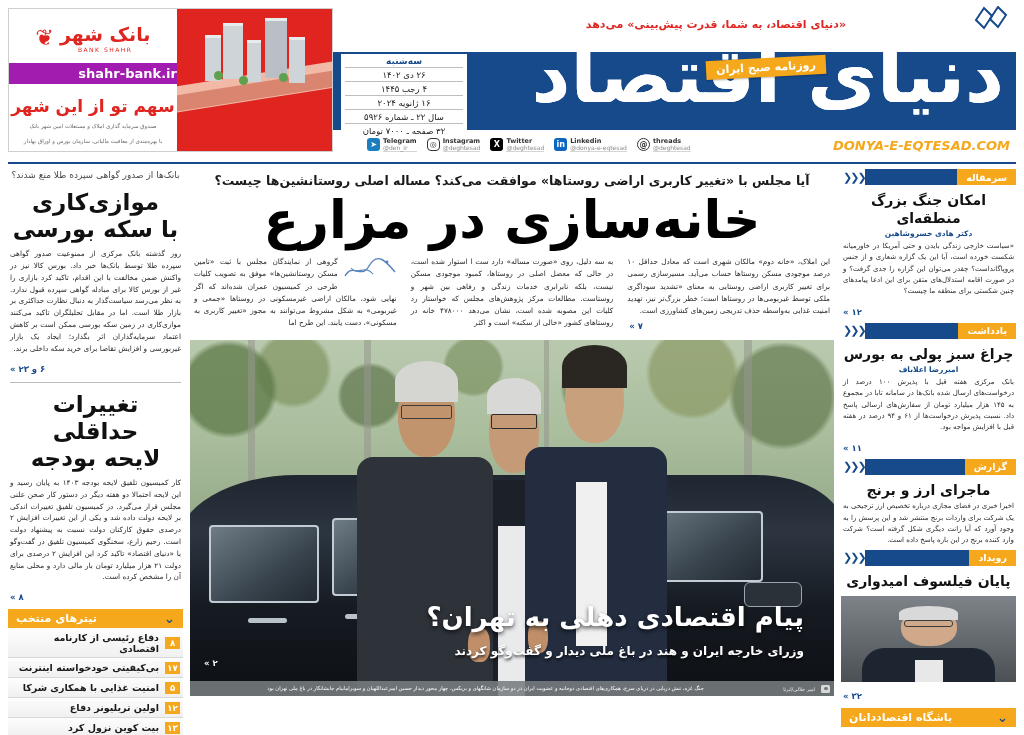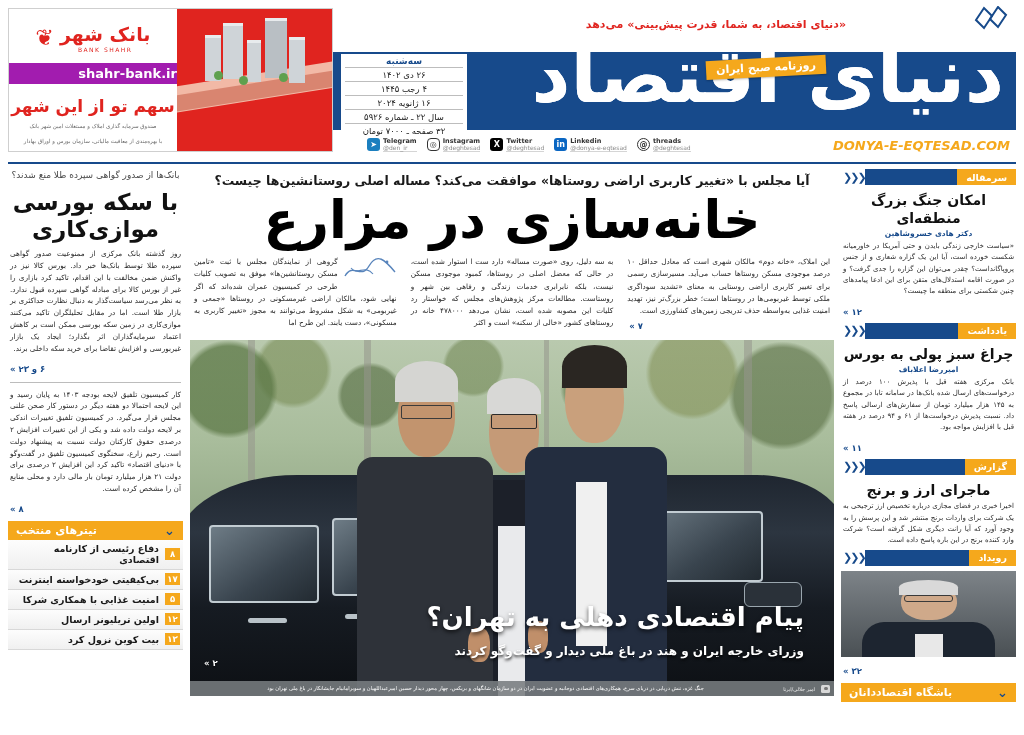--- a/index.html
+++ b/index.html
@@ -339,20 +339,21 @@
         <div class="sec-title">ماجرای ارز و برنج</div>
         <div class="sec-body">اخیرا خبری در فضای مجازی درباره تخصیص ارز ترجیحی به یک شرکت برای واردات برنج منتشر شد و این پرسش را به وجود آورد که آیا رانت دیگری شکل گرفته است؟ شرکت وارد کننده برنج در این باره پاسخ داده است.</div>
       </div>
 
       <div style="margin-top:3px">
         <div class="sec-head">
           <span class="sec-label">رویداد</span>
           <span class="sec-bar"></span>
           <span class="sec-chev">❮❮❮</span>
         </div>
+        <div class="sec-title">پایان فیلسوف امیدواری</div>
         <div class="r-photo">
           <div class="bg2"></div>
           <div class="r-suit2"></div>
           <div class="r-shirt2"></div>
           <div class="r-head2"></div>
           <div class="r-hair2"></div>
           <div class="r-glass"></div>
         </div>
         <div class="pg-ref-line"><span class="pg-ref">۳۲ »</span></div>
       </div>
@@ -441,30 +442,34 @@
           <span class="ph-credit">امیر جلالی/ایرنا</span>
           <span class="ctext">جنگ غزه، تنش دریایی در دریای سرخ، همکاری‌های اقتصادی دوجانبه و عضویت ایران در دو سازمان شانگهای و بریکس، چهار محور دیدار حسین امیرعبداللهیان و سوبرامانیام جایشانکار در باغ ملی تهران بود</span>
         </div>
       </div>
     </div>
 
     <div class="col-left">
       <div>
         <div class="kicker-sm">بانک‌ها از صدور گواهی سپرده طلا منع شدند؟</div>
         <div class="lead-title">
+          <div>موازی‌کاری</div>
           <div>با سکه بورسی</div>
-          <div>موازی‌کاری</div>
         </div>
         <div class="body-sm">روز گذشته بانک مرکزی از ممنوعیت صدور گواهی سپرده طلا توسط بانک‌ها خبر داد. بورس کالا نیز در واکنش ضمن مخالفت با این اقدام، تاکید کرد بازاری را غیر از بورس کالا برای مبادله گواهی سپرده قبول ندارد. به نظر می‌رسد سیاست‌گذار به دنبال نظارت حداکثری بر بازار طلا است. اما در مقابل تحلیلگران تاکید می‌کنند موازی‌کاری در زمین سکه بورسی ممکن است بر کاهش اعتماد سرمایه‌گذاران اثر بگذارد؛ ایجاد یک بازار غیربورسی و افزایش تقاضا برای خرید سکه داخلی برند.</div>
         <div class="pg-ref-line"><span class="pg-ref">۶ و ۲۳ »</span></div>
       </div>
 
       <div class="divider-sm"></div>
 
       <div>
+        <div class="lead-title">
+          <div>تغییرات حداقلی</div>
+          <div>لایحه بودجه</div>
+        </div>
         <div class="body-sm">کار کمیسیون تلفیق لایحه بودجه ۱۴۰۳ به پایان رسید و این لایحه احتمالا دو هفته دیگر در دستور کار صحن علنی مجلس قرار می‌گیرد. در کمیسیون تلفیق تغییرات اندکی بر لایحه دولت داده شد و یکی از این تغییرات افزایش ۲ درصدی حقوق کارکنان دولت نسبت به پیشنهاد دولت است. رحیم زارع، سخنگوی کمیسیون تلفیق در گفت‌وگو با «دنیای اقتصاد» تاکید کرد این افزایش ۲ درصدی برای دولت ۲۱ هزار میلیارد تومان بار مالی دارد و محلی منابع آن را مشخص کرده است.</div>
         <div class="pg-ref-line"><span class="pg-ref">۸ »</span></div>
       </div>
 
       <div>
         <div class="sel-head">
           <span class="chev">⌄</span>
           <span>تیترهای منتخب</span>
         </div>
         <div class="sel-list">
@@ -475,21 +480,21 @@
           <div class="sel-item">
             <span class="sel-num">۱۷</span>
             <span class="sel-tx">بی‌کیفیتی خودخواسته اینترنت</span>
           </div>
           <div class="sel-item">
             <span class="sel-num">۵</span>
             <span class="sel-tx">امنیت غذایی با همکاری شرکا</span>
           </div>
           <div class="sel-item">
             <span class="sel-num">۱۲</span>
-            <span class="sel-tx">اولین تریلیونر ارسال</span>
+            <span class="sel-tx">اولین تریلیونر دفاع</span>
           </div>
           <div class="sel-item">
             <span class="sel-num">۱۳</span>
             <span class="sel-tx">بیت کوین نزول کرد</span>
           </div>
 
         </div>
       </div>
     </div>
 

